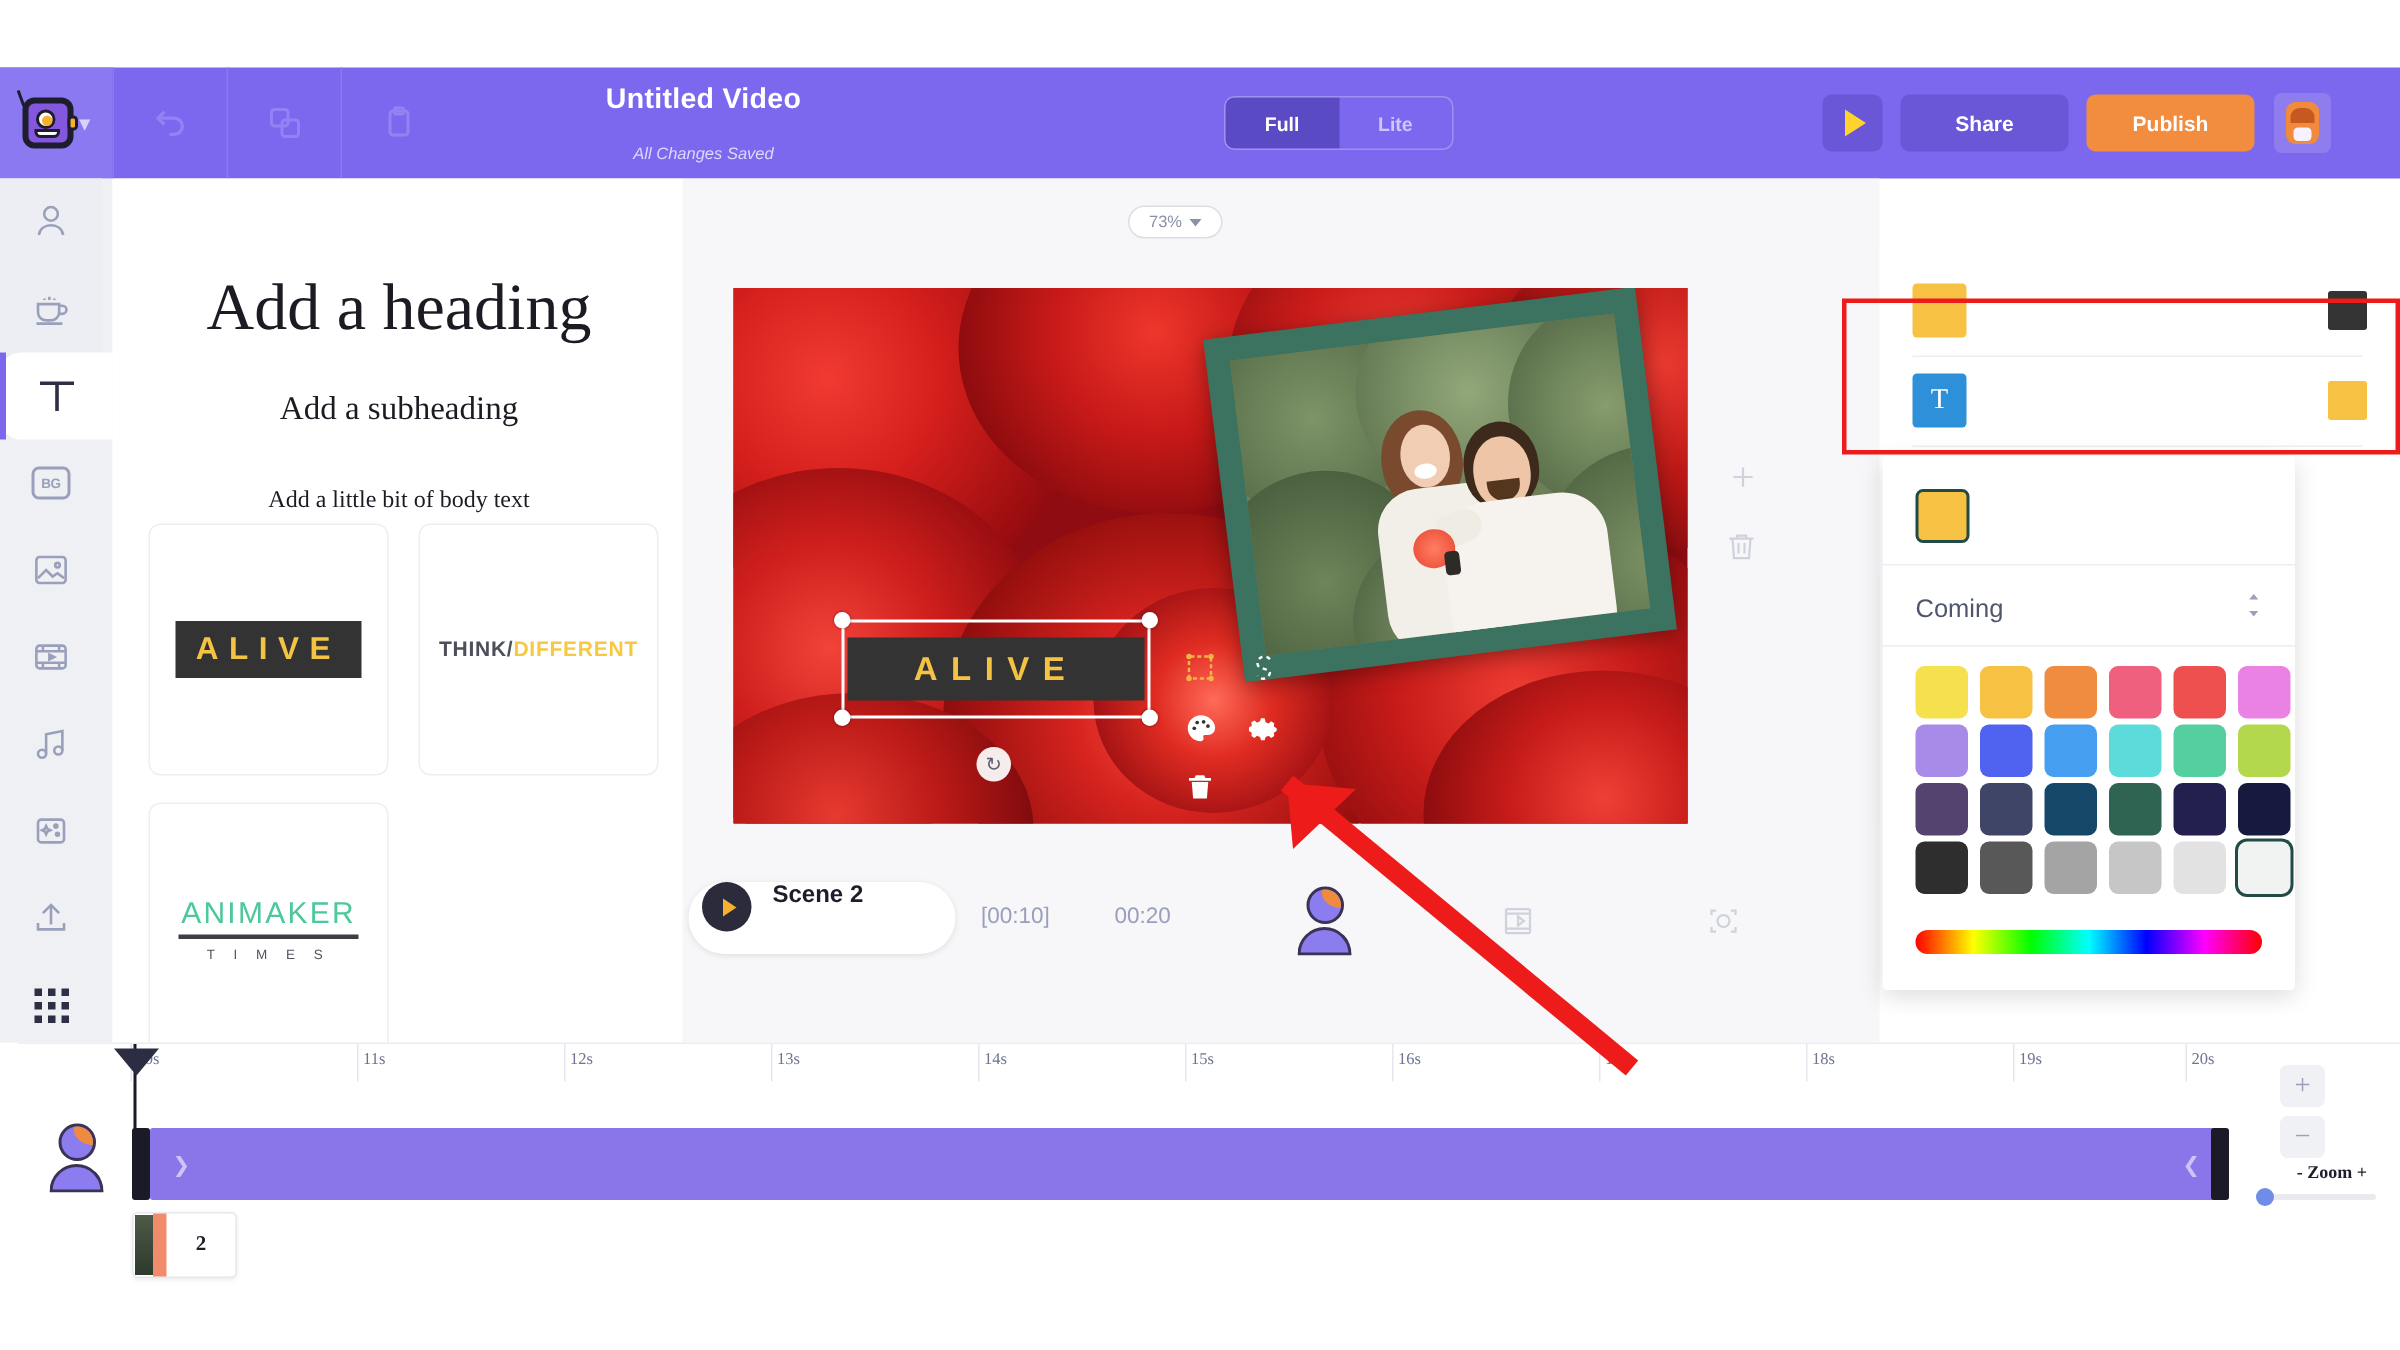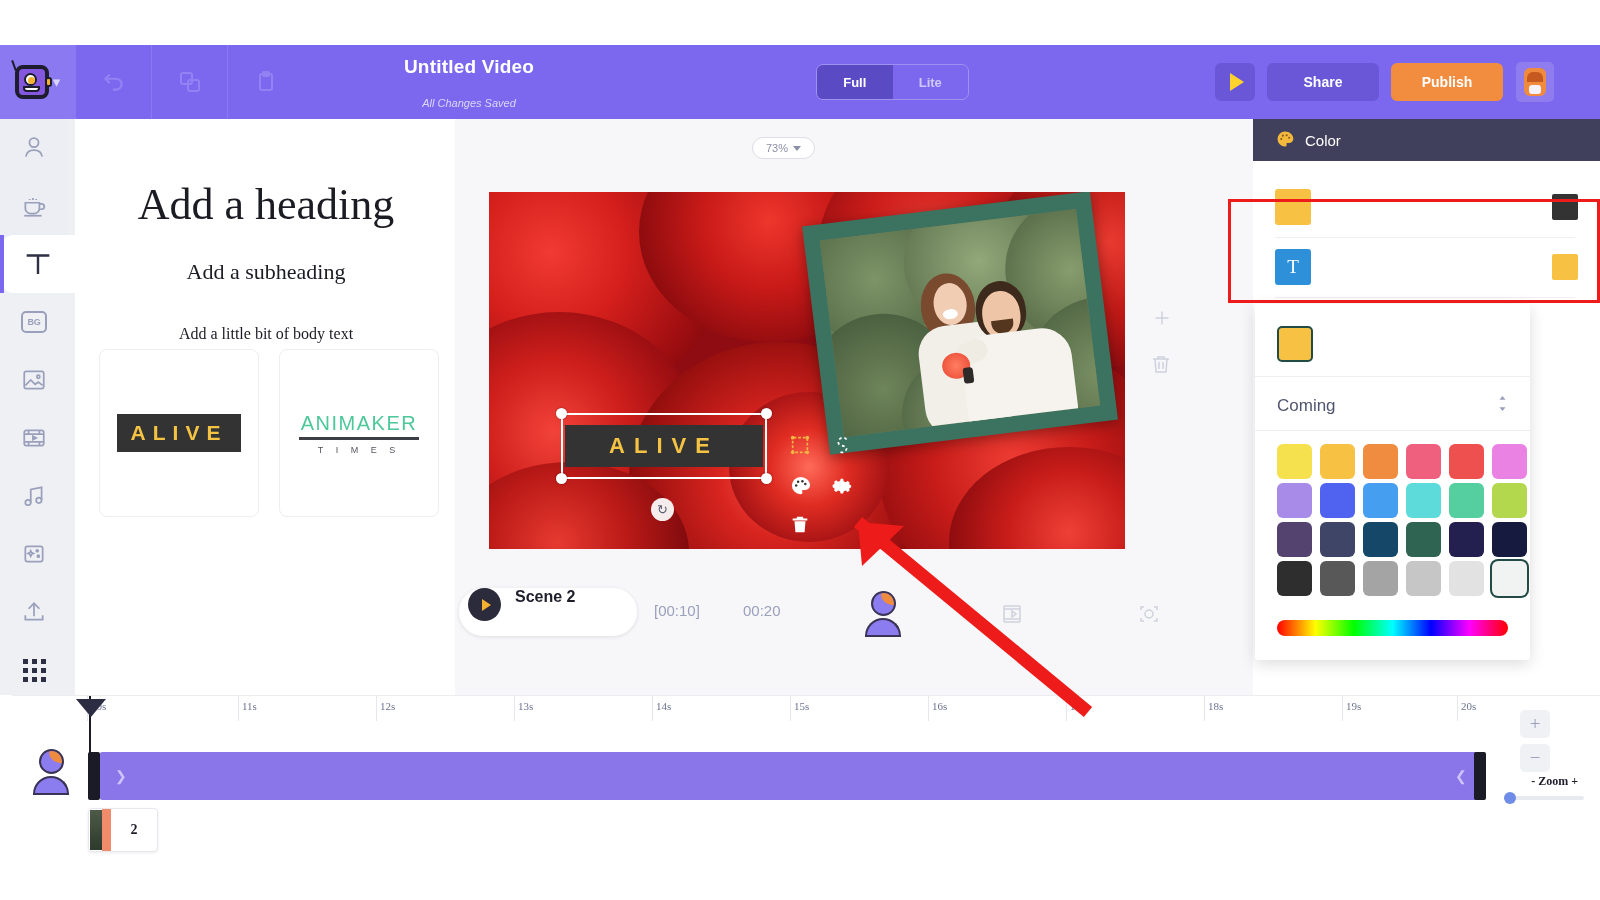--- a/index.html
+++ b/index.html
@@ -360,20 +360,25 @@
     <div class="panel-h1">Add a heading</div>
     <div class="panel-h2">Add a subheading</div>
     <div class="panel-h3">Add a little bit of body text</div>
     <div class="tcards">
       <div class="tcard">
         <div class="alive-chip">
           <span>ALIVE</span>
         </div>
       </div>
       <div class="tcard">
+        <div class="think">
+          <span>THINK/</span><span>DIFFERENT</span>
+        </div>
+      </div>
+      <div class="tcard">
         <div class="anim-wrap">
           <div class="anim-top">ANIMAKER</div>
           <div class="anim-rule"></div>
           <div class="anim-bot">T I M E S</div>
         </div>
       </div>
     </div>
     <div class="panel-round"></div>
     <div class="panel-collapse">❮</div>
   </div>
@@ -566,32 +571,20 @@
 
     <div class="zc-plus" style="top:14px;">+</div>
     <div class="zc-minus" style="top:48px;">−</div>
     <div class="zoom-lbl">- Zoom +</div>
     <div class="zoom-slider">
       <div class="zoom-knob"></div>
     </div>
   </div>
 
   <div class="colpop">
-    <div class="col-head">
-      <span>
-        <svg width="20" height="20" viewBox="0 0 24 24" fill="#f2b93c">
-            <path d="M12 3a9 9 0 0 0 0 18c1.2 0 2-.8 2-1.8 0-.6-.3-1-.3-1.5 0-.6.5-1 1.1-1H17a5 5 0 0 0 5-5c0-4.4-4.5-8.7-10-8.7z"></path>
-            <circle cx="7.5" cy="12" r="1.3" fill="#8c5d1b"></circle>
-            <circle cx="9.5" cy="8" r="1.3" fill="#8c5d1b"></circle>
-            <circle cx="14" cy="7.5" r="1.3" fill="#8c5d1b"></circle>
-            <circle cx="17" cy="10.5" r="1.3" fill="#8c5d1b"></circle>
-          </svg>
-      </span>
-      <span>Color</span>
-    </div>
     <div class="col-body">
       <div class="crow" style="top:18px;">
         <div class="lead" style="background:#f7c244;"></div>
         <div class="trail" style="background:#333333;"></div>
       </div>
       <div class="crow-div" style="top:76px;"></div>
       <div class="crow" style="top:78px;">
         <div class="tchip">T</div>
         <div class="trail" style="background:#f7c244;"></div>
       </div>

